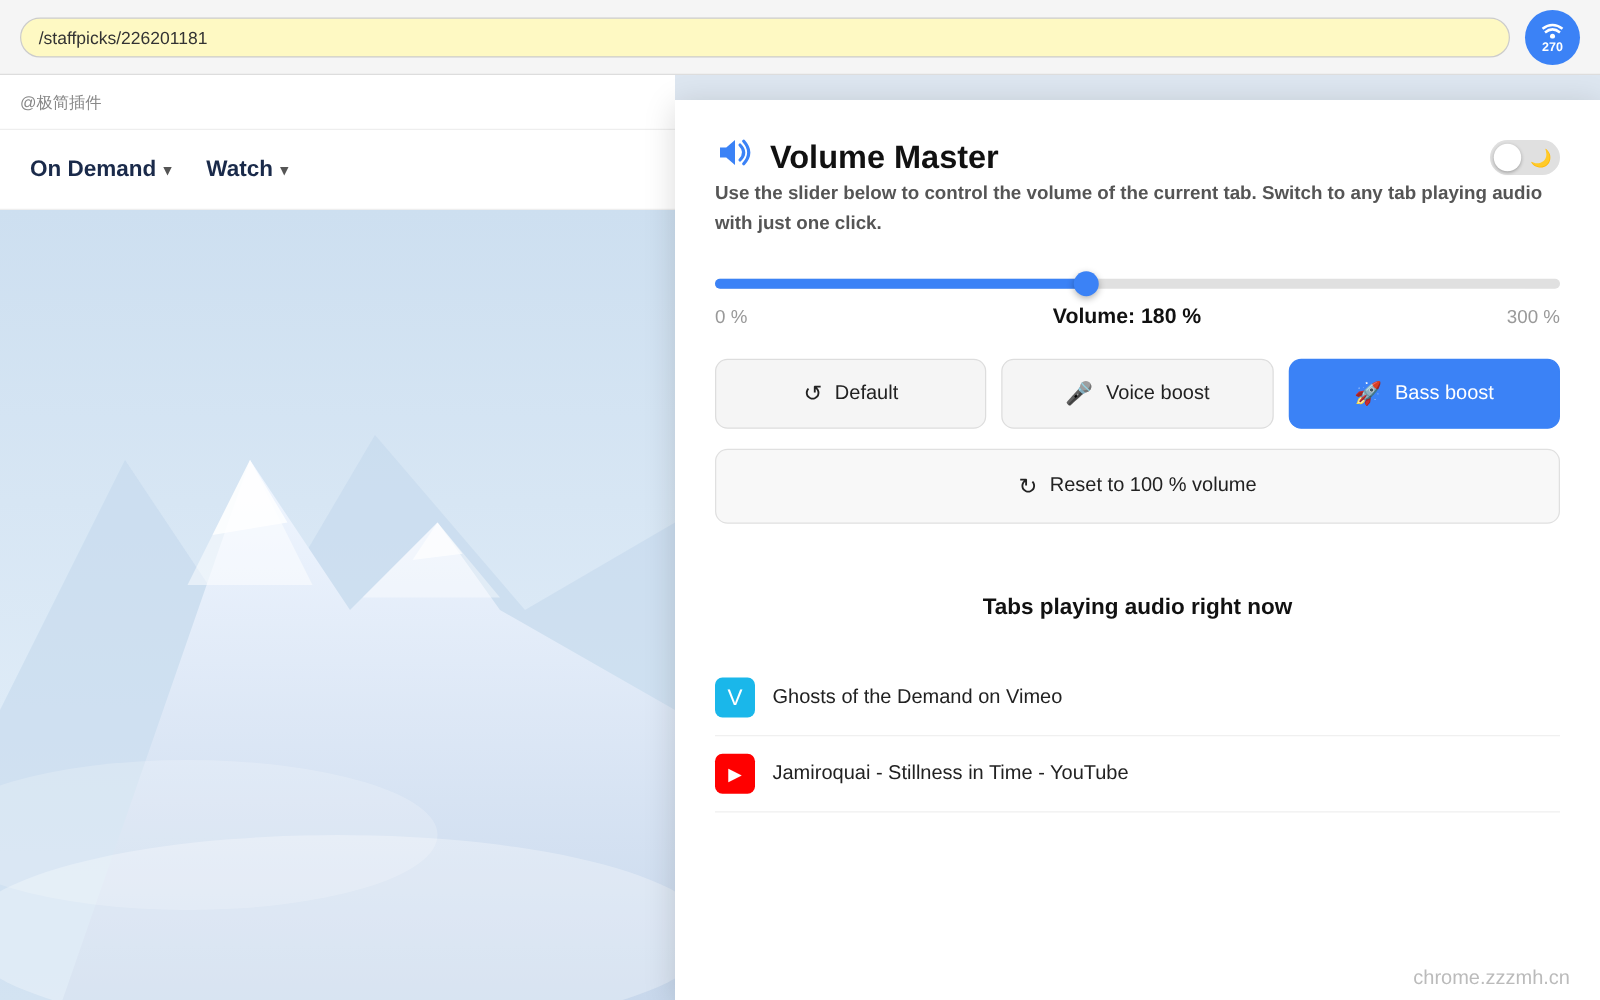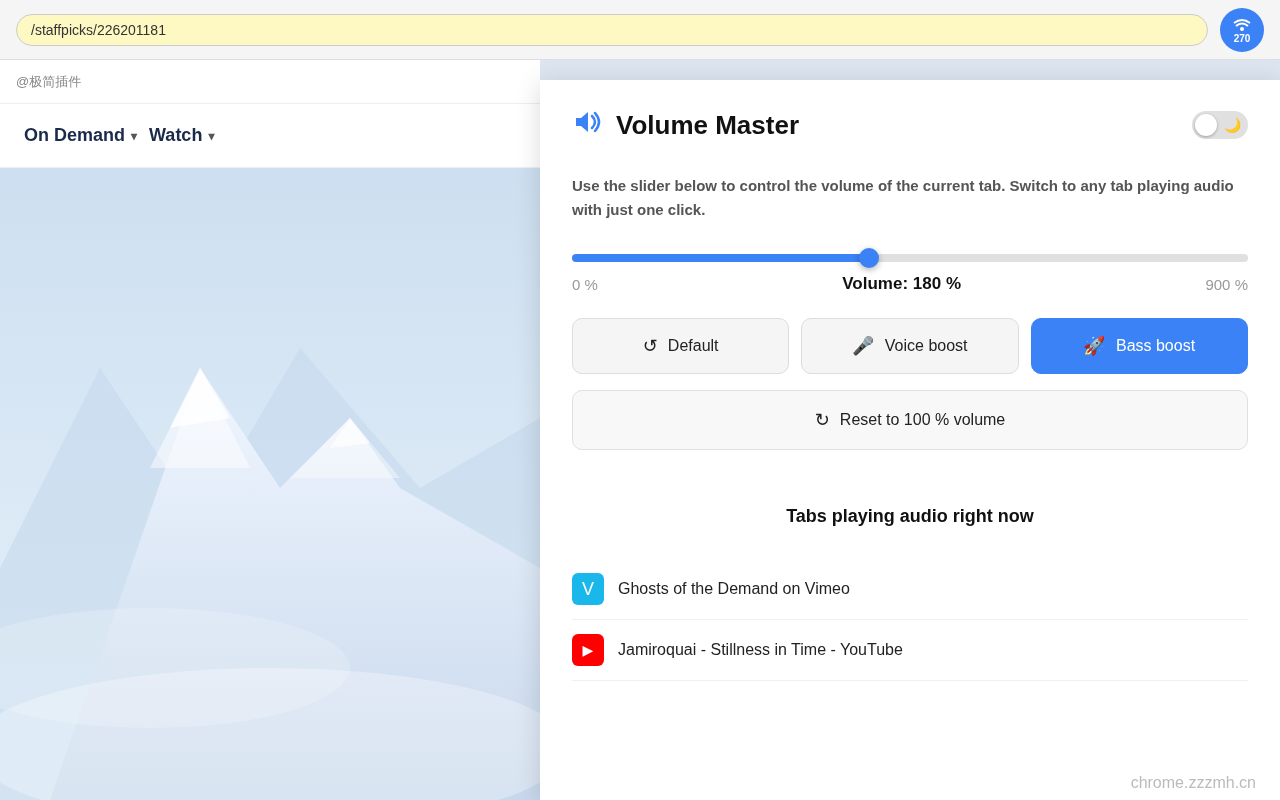--- a/index.html
+++ b/index.html
@@ -149,21 +149,21 @@
 
     .popup-inner {
       padding: 28px 32px;
     }
 
     
     .popup-header {
       display: flex;
       align-items: center;
       justify-content: space-between;
-      margin-bottom: 32px;
+      margin-bottom: 0;
       gap: 16px;
     }
 
     .popup-title-group {
       display: flex;
       align-items: center;
       gap: 12px;
     }
 
     .volume-icon {
@@ -447,21 +447,21 @@
     <div class="badge">270</div>
   </div>
 </div>
 
 <div class="color-bar" style="position:absolute;top:60px;left:0;width:540px;height:6px;background:linear-gradient(to right,#4CAF50 20%,#FFC107 40%,#FF5722 60%,#9C27B0 80%,#2196F3 100%);"></div>
 
 <div class="subtitle-bar" style="position:absolute;top:60px;left:0;width:540px;height:44px;background:white;display:flex;align-items:center;padding:0 16px;border-bottom:1px solid #eee;">
   <span class="subtitle-text">@极简插件</span>
 </div>
 
-<div class="nav-bar" style="position:absolute;top:104px;left:0;width:624px;height:64px;background:white;display:flex;align-items:center;padding:0 24px;gap:12px;border-bottom:1px solid #eee;">
+<div class="nav-bar" style="position:absolute;top:104px;left:0;width:624px;height:64px;background:white;display:flex;align-items:center;padding:0 24px;gap:28px;border-bottom:1px solid #eee;">
   <div class="nav-item">
     <span>On Demand</span>
     <span class="nav-chevron">▾</span>
   </div>
   <div class="nav-item">
     <span>Watch</span>
     <span class="nav-chevron">▾</span>
   </div>
 </div>
 
@@ -495,21 +495,21 @@
     <div class="slider-container">
       <div class="slider-track">
         <div class="slider-fill"></div>
         <div class="slider-thumb"></div>
       </div>
     </div>
 
     <div class="slider-labels">
       <span class="slider-label-left">0 %</span>
       <span class="slider-label-center">Volume: 180 %</span>
-      <span class="slider-label-right">900 %</span>
+      <span class="slider-label-right">300 %</span>
     </div>
 
     <div class="buttons-row">
       <button class="btn">
         <span class="btn-icon">↺</span>
         <span>Default</span>
       </button>
       <button class="btn">
         <span class="btn-icon">🎤</span>
         <span>Voice boost</span>

